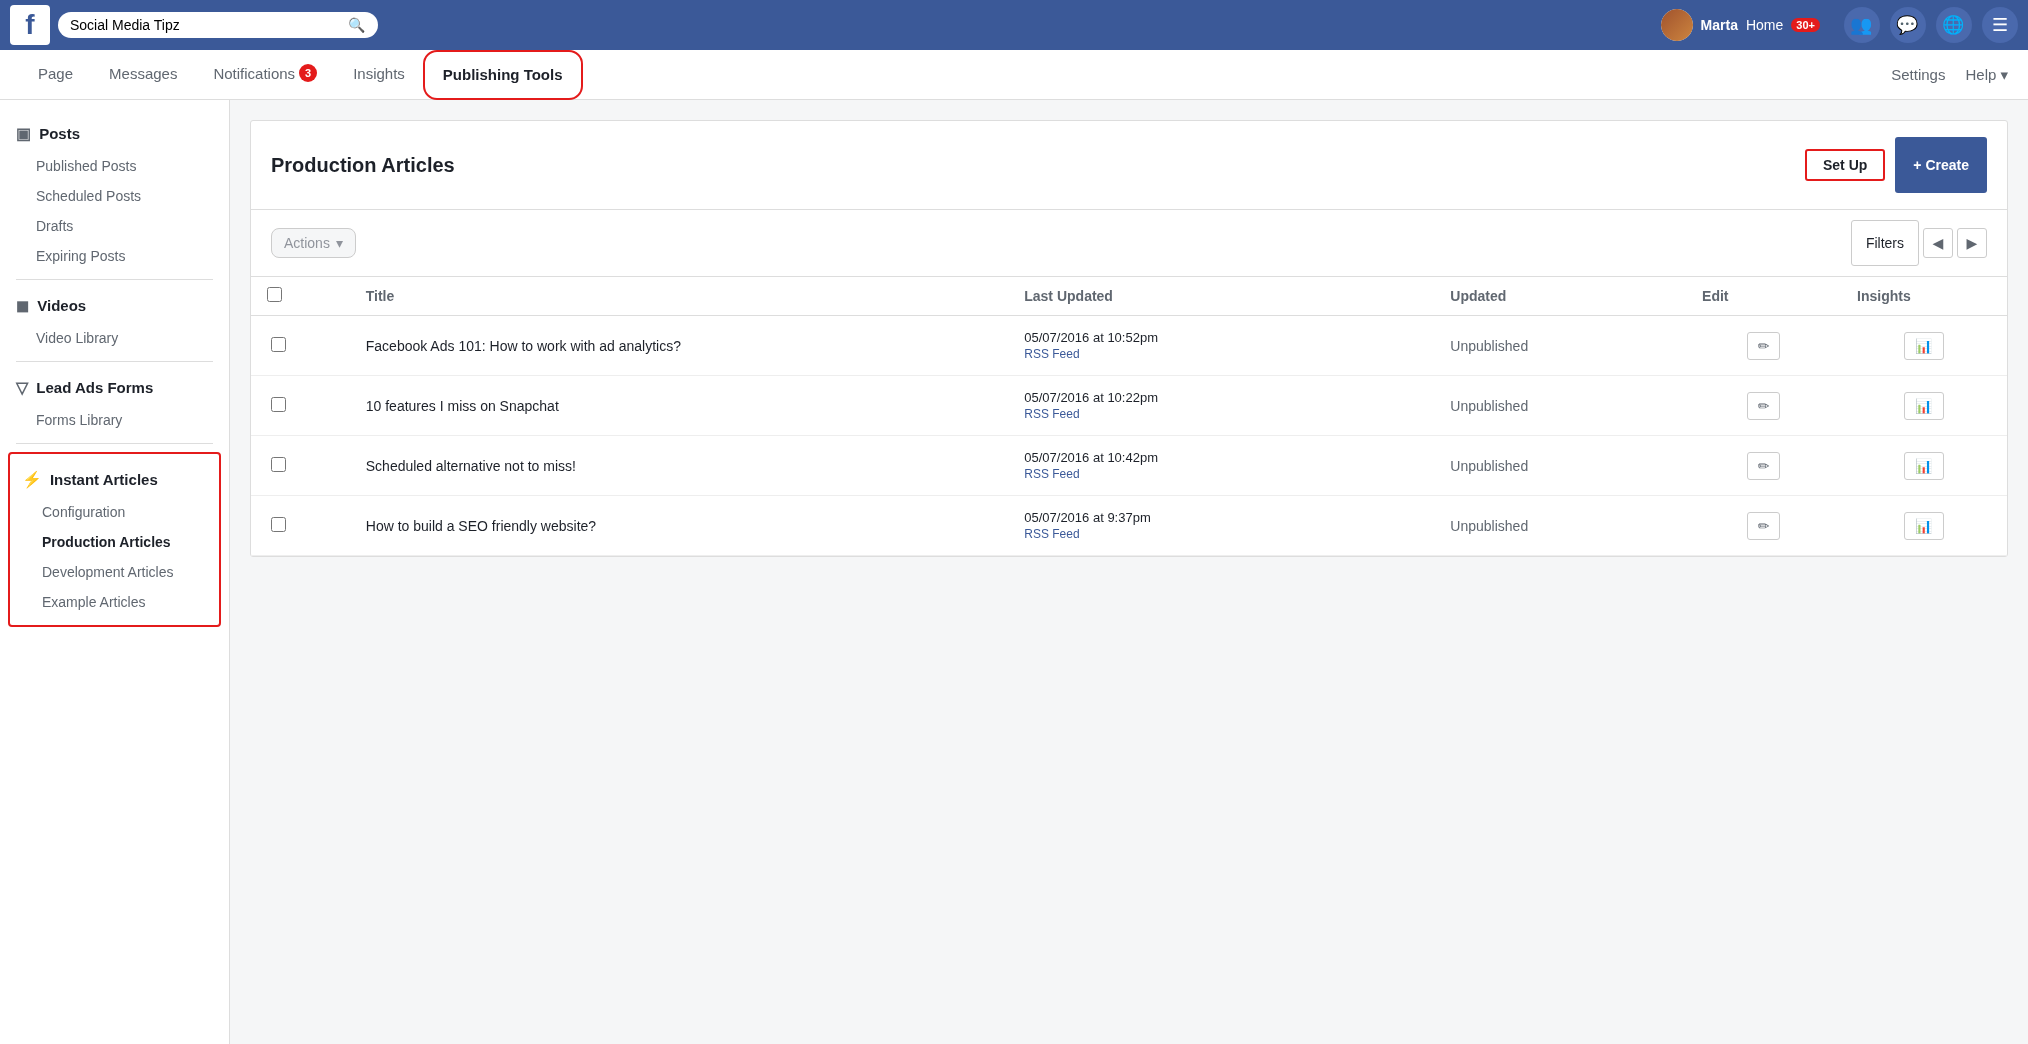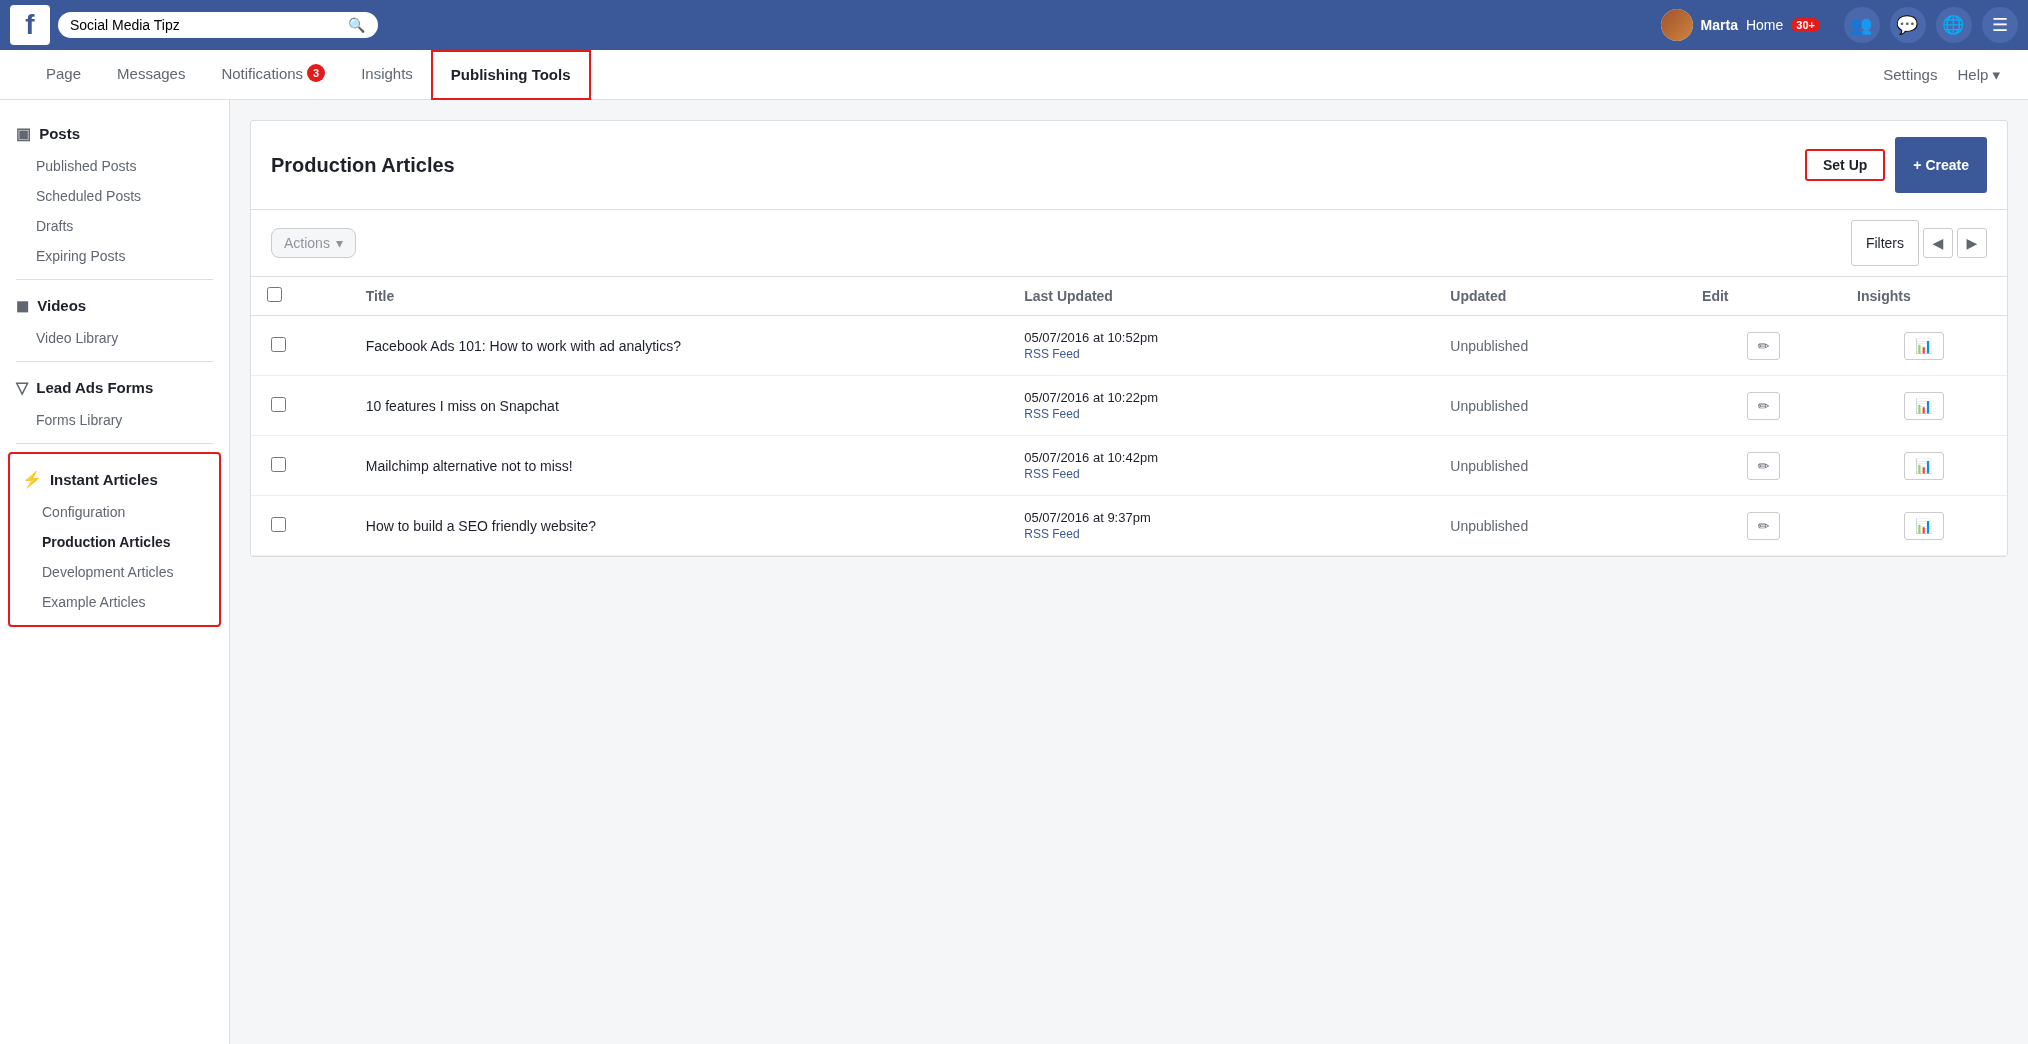--- a/index.html
+++ b/index.html
@@ -67,38 +67,38 @@
       background: #4a69ad;
       display: flex; align-items: center; justify-content: center;
       color: #fff; font-size: 18px; cursor: pointer;
     }
 
     
     .page-nav {
       background: #fff;
       border-bottom: 1px solid #ddd;
       display: flex; align-items: center;
-      padding: 0 28px;
+      padding: 0 20px;
       height: 50px;
     }
     .page-nav-item {
       padding: 0 18px;
       height: 50px;
       display: flex; align-items: center;
       font-size: 15px;
       color: #606770;
       cursor: pointer;
       border-bottom: 3px solid transparent;
       position: relative;
       white-space: nowrap;
     }
     .page-nav-item.highlighted {
       border: 2px solid #e41b1b;
       border-bottom: 2px solid #e41b1b;
-      border-radius: 0;
+      border-radius: 14px;
       font-weight: 700;
       color: #1d2129;
     }
     .notif-badge {
       background: #e41b1b; color: #fff;
       border-radius: 50%; width: 18px; height: 18px;
       font-size: 11px; font-weight: bold;
       display: flex; align-items: center; justify-content: center;
       margin-left: 4px;
     }
@@ -477,21 +477,21 @@
       </td>
       <td class="insights-col" style="text-align:center">
         <button class="insights-btn">📊</button>
       </td>
     </tr>
             <tr>
       <td class="checkbox-col" style="padding-left:20px">
         <input type="checkbox" style="">
       </td>
       <td class="title-col">
-        <span class="article-title-text">Mailchimp alternative not to miss!</span>
+        <span class="article-title-text">Scheduled alternative not to miss!</span>
       </td>
       <td class="date-col">
         <div class="article-date">05/07/2016 at 10:42pm</div>
         <div class="article-source">RSS Feed</div>
       </td>
       <td class="status-col">
         <span class="status-text">Unpublished</span>
       </td>
       <td class="edit-col" style="text-align:center">
         <button class="edit-btn">✏</button>

